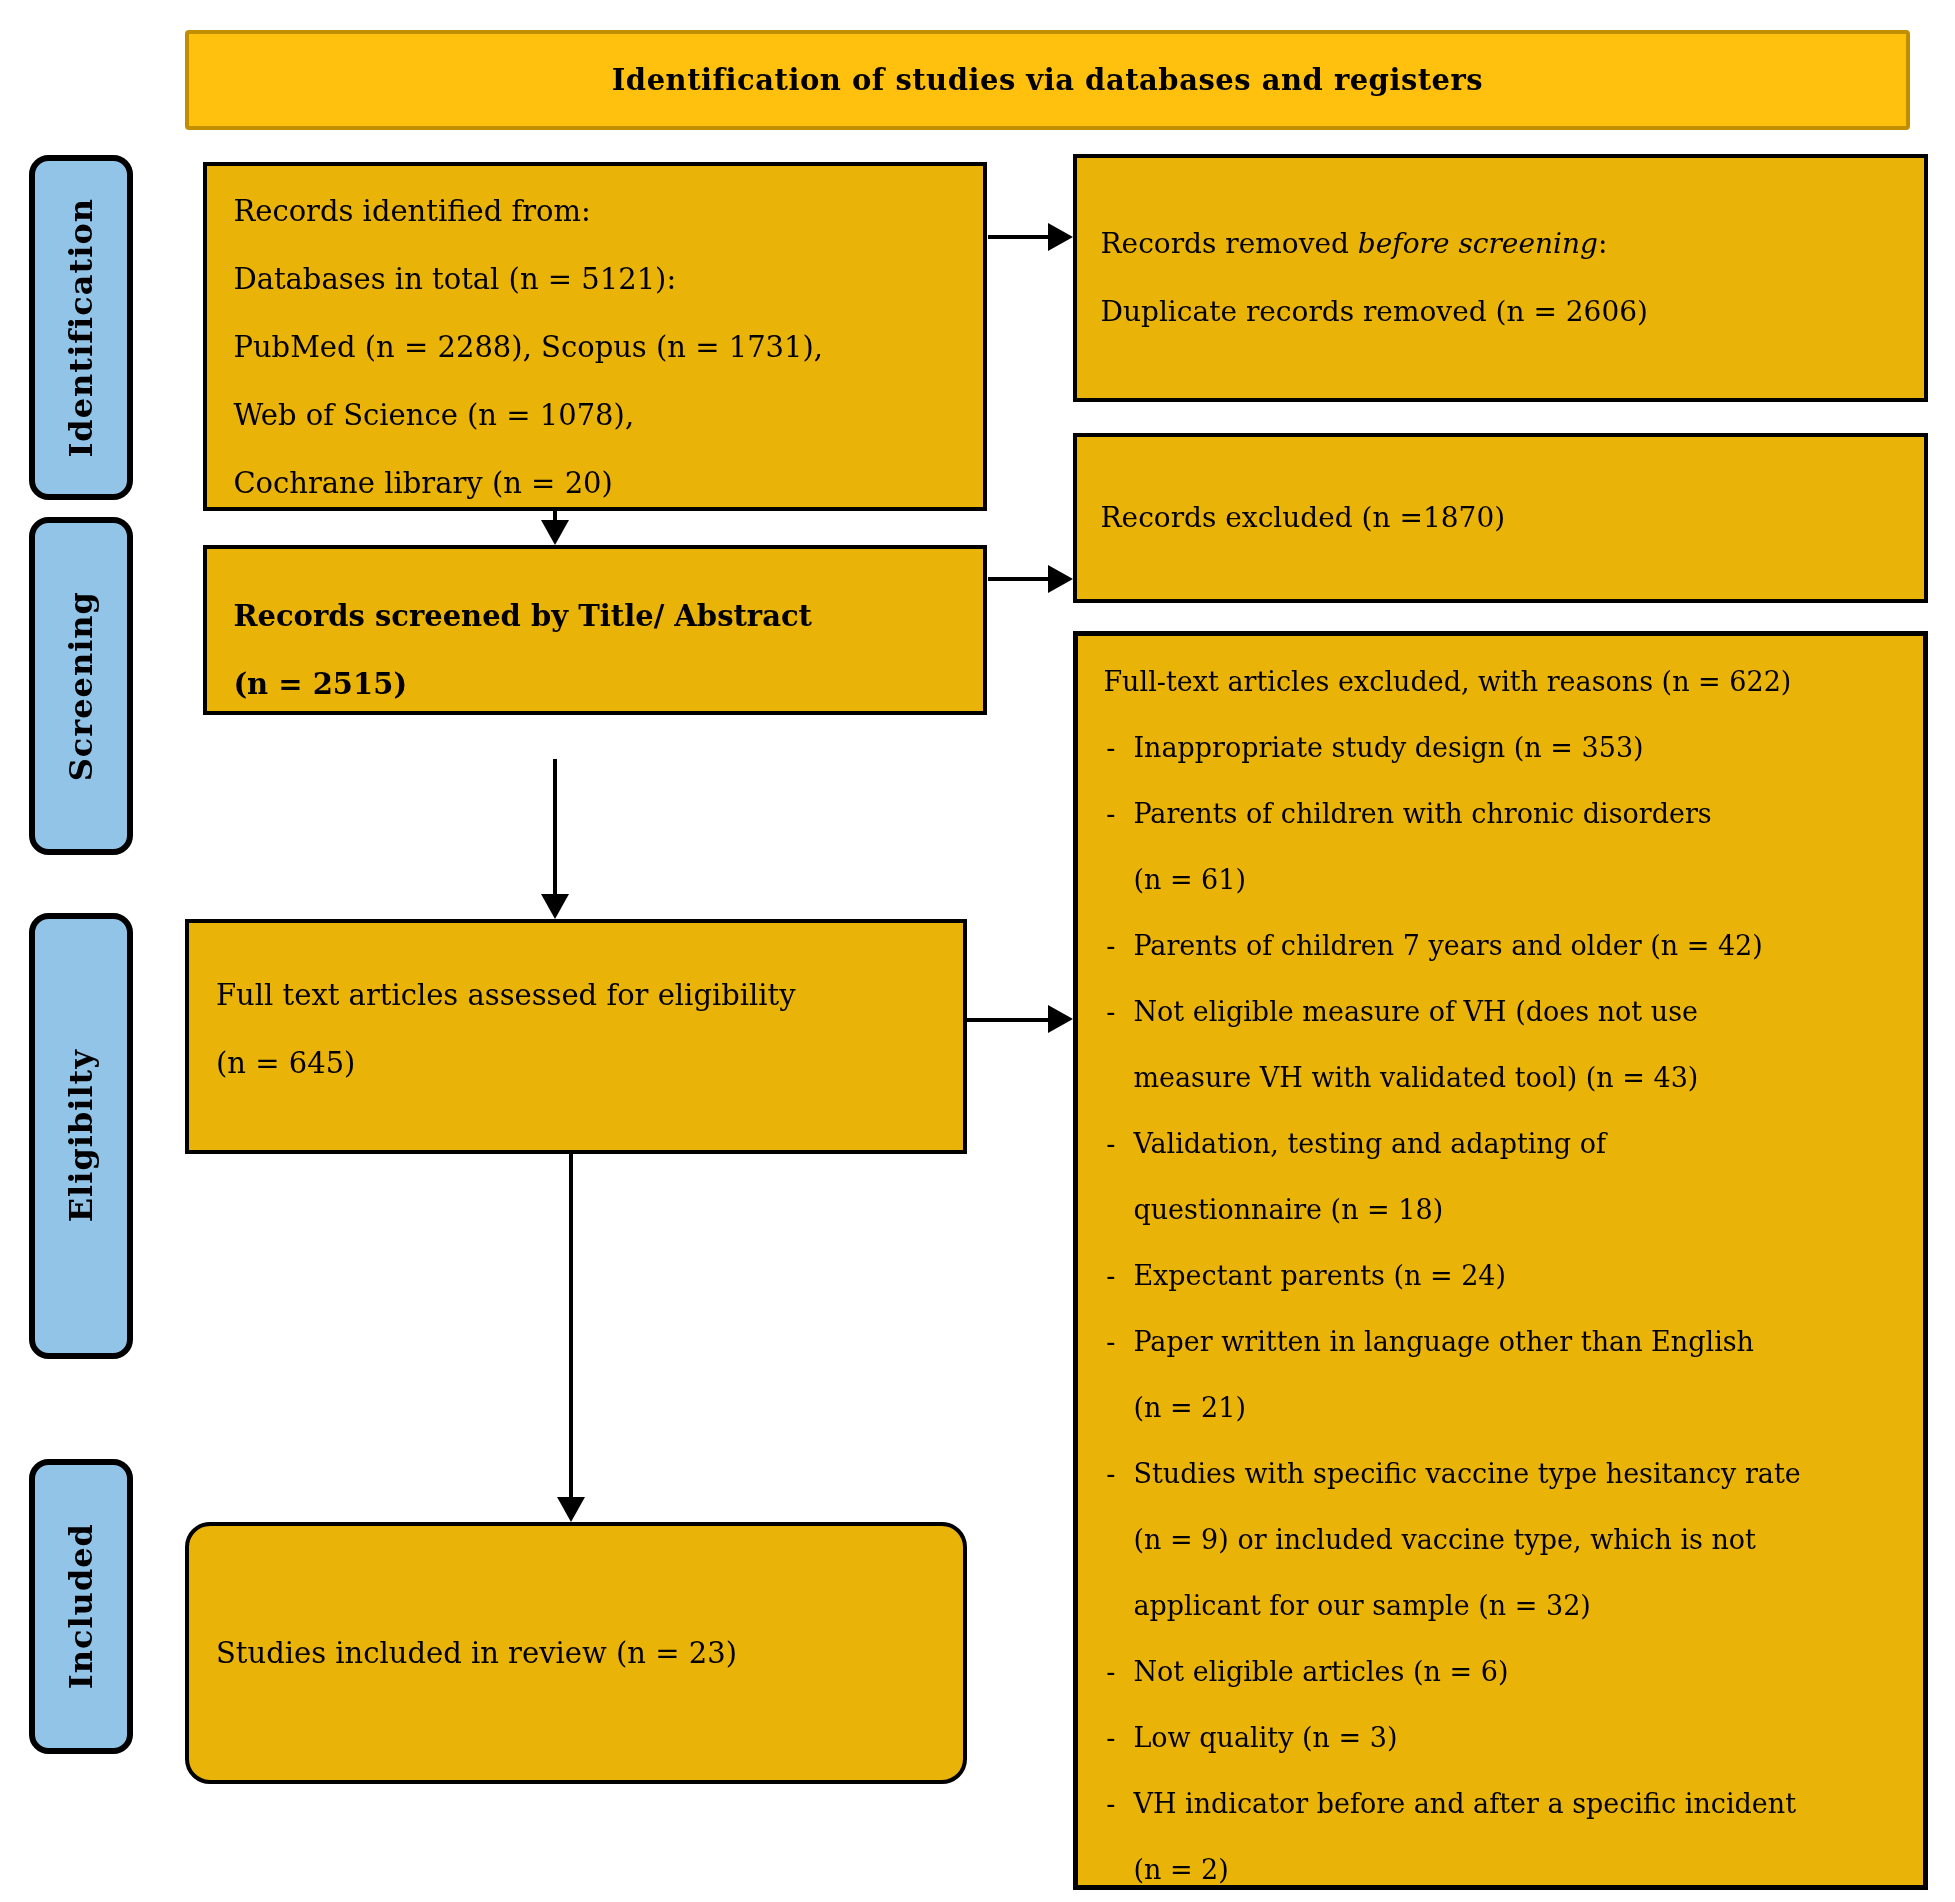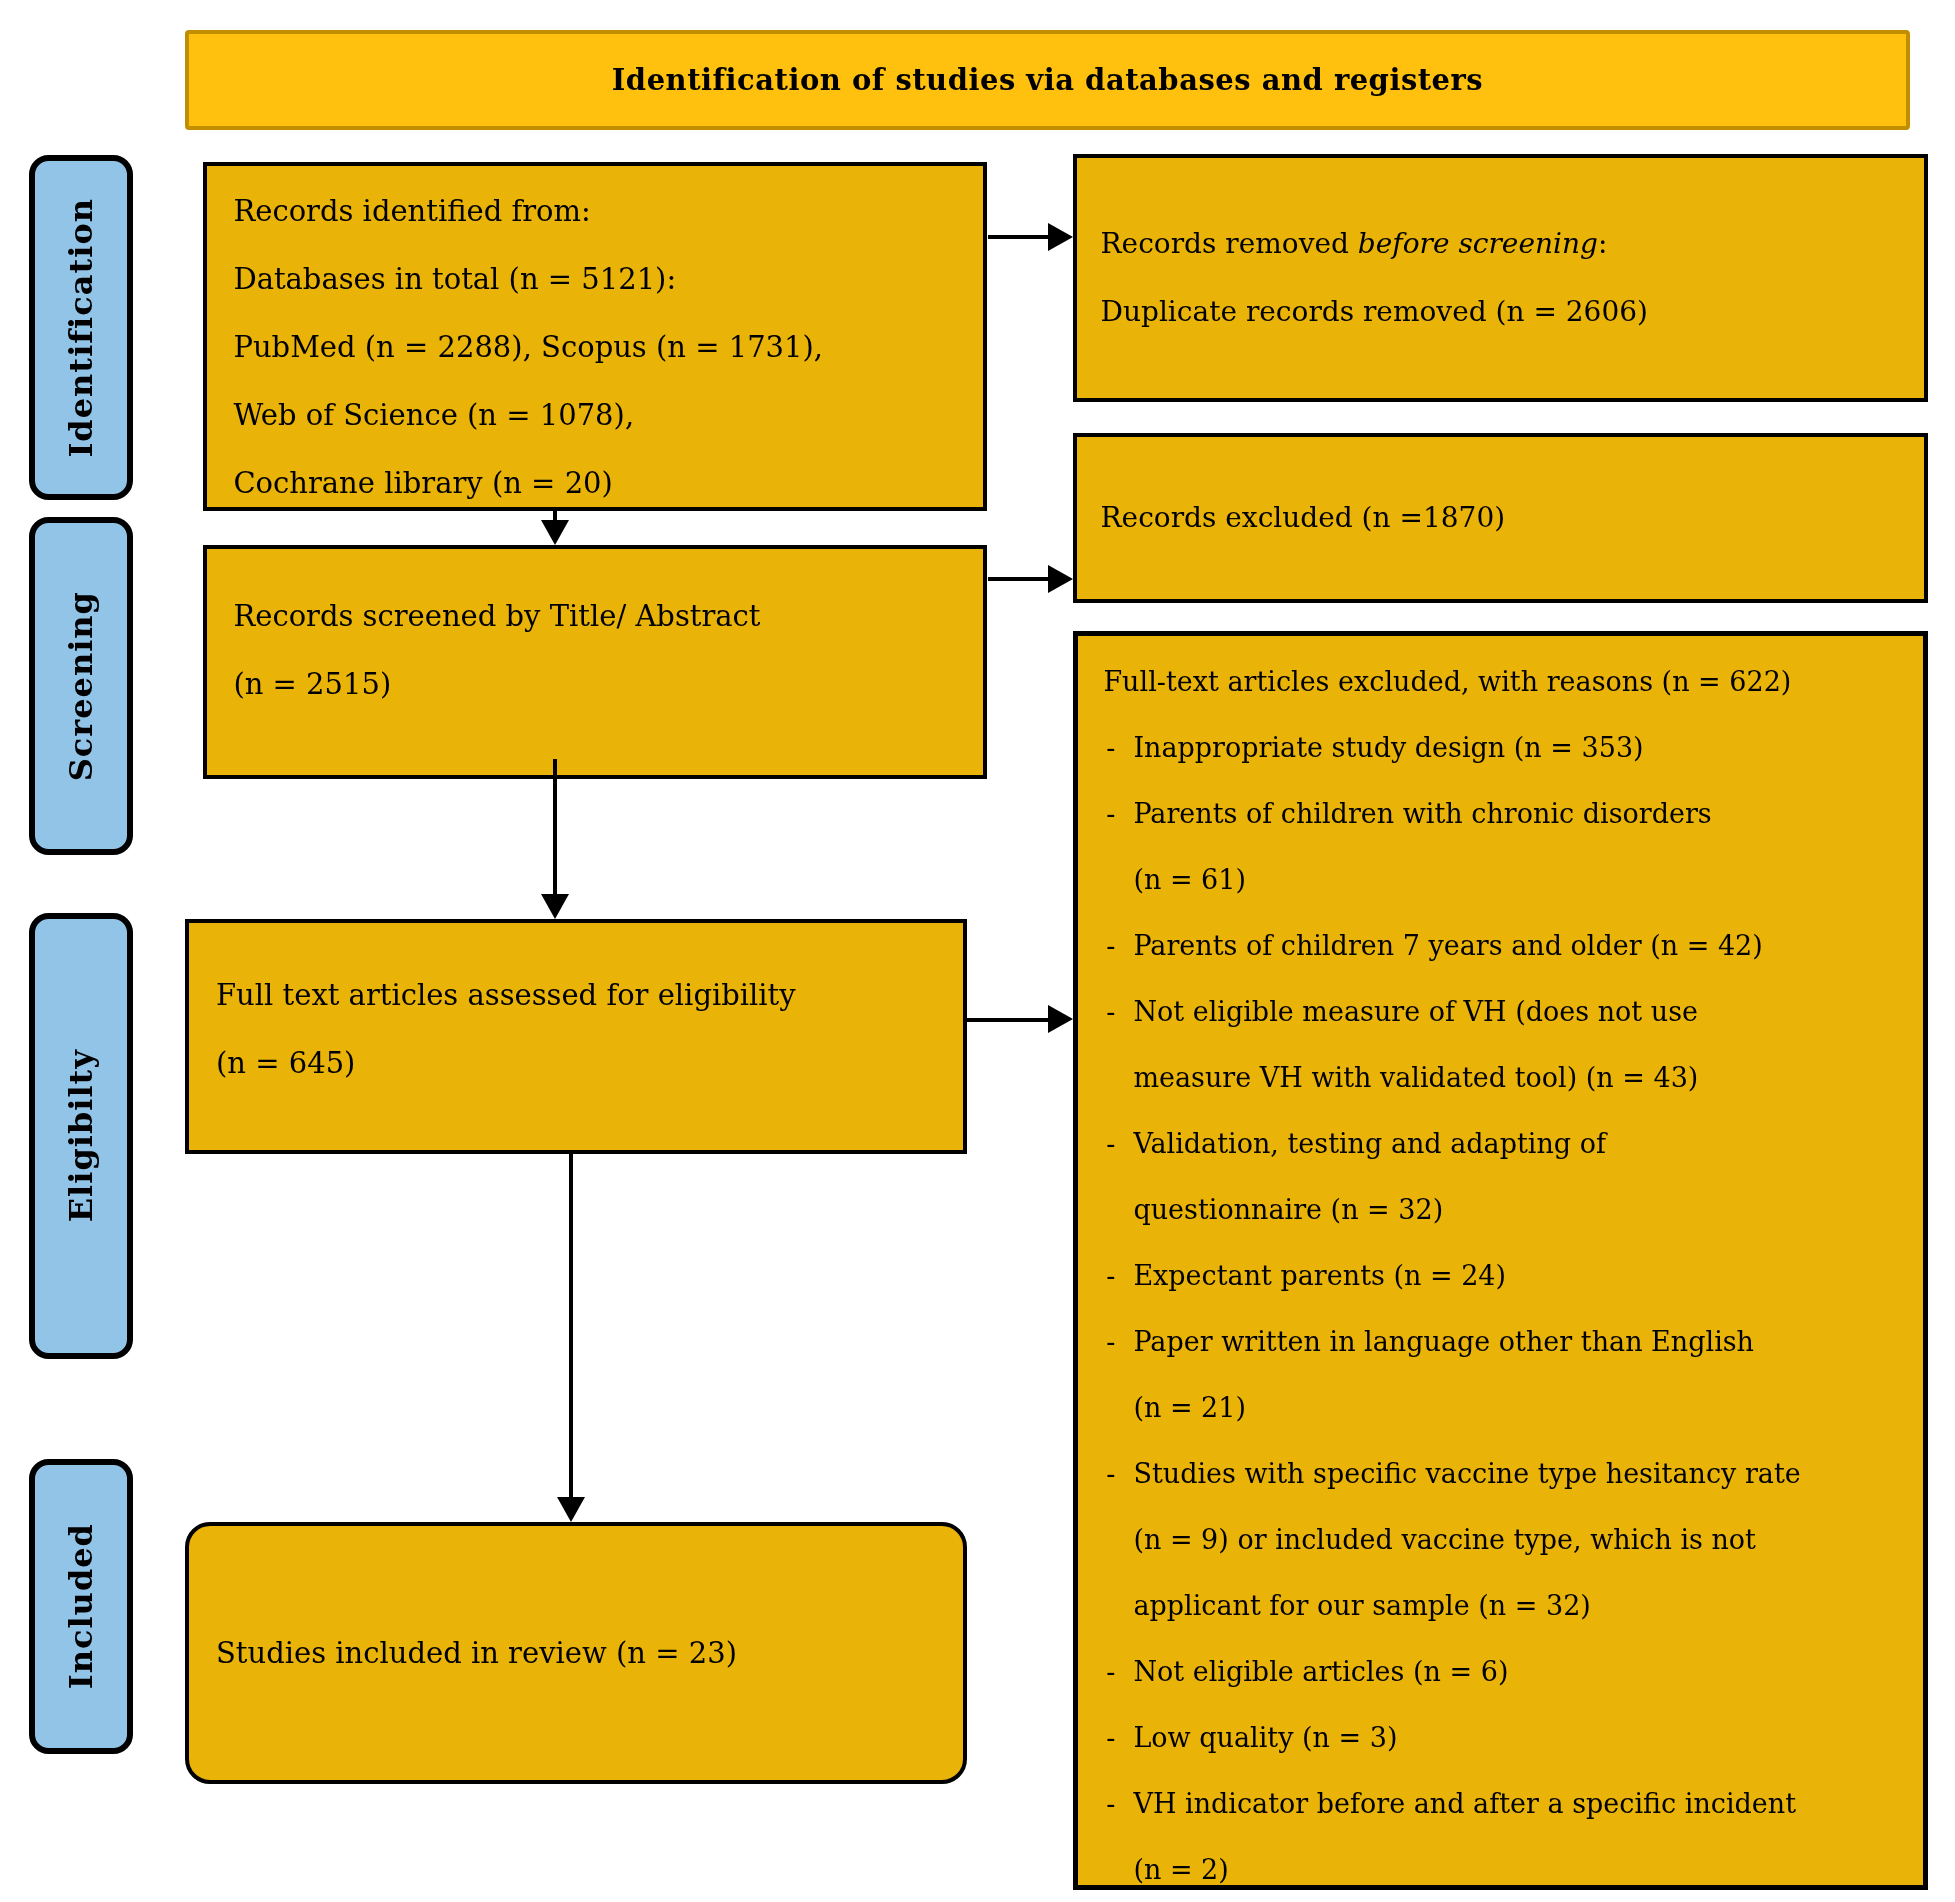--- a/index.html
+++ b/index.html
@@ -51,21 +51,21 @@
   .box{
     position:absolute;background:#eab308;
     border:4.9px solid #000;
     box-sizing:border-box;
     font-size:29px;line-height:68px;
     overflow:hidden;
   }
   #box-identified{left:203px;top:162px;width:784px;height:349px;padding:10.8px 14.7px 0 26.4px;}
   #box-identified .indent{}
   #box-removed{left:1073px;top:154px;width:855px;height:248px;display:flex;flex-direction:column;justify-content:center;padding:0 14.7px 0 23.5px;font-size:28px;}
-  #box-screened{left:203px;top:545px;width:784px;height:234px;padding:33px 14.7px 0 26.4px;}
+  #box-screened{left:203px;top:545px;width:784px;height:170px;padding:33px 14.7px 0 26.4px;font-weight:bold;}
   #box-excluded{left:1073px;top:433px;width:855px;height:170px;display:flex;align-items:center;padding:0 14.7px 0 23.5px;font-size:28px;}
   #box-assessed{left:185px;top:919px;width:782px;height:235px;padding:38px 14.7px 0 27px;}
   #box-fulltext-excluded{left:1073px;top:631px;width:855px;height:1259px;padding:12.7px 13.7px 0 25.4px;font-size:27px;line-height:66px;border-width:5.9px;}
   #box-included{left:185px;top:1522px;width:782px;height:262px;display:flex;align-items:center;padding:0 14.7px 0 27px;border-radius:25px;}
   .italic{font-style:italic;}
   
   #box-fulltext-excluded ul{
     list-style:none;margin:0;padding:0;
   }
   #box-fulltext-excluded li{
@@ -155,21 +155,21 @@
         </li>
         <li>
           <div>Parents of children 7 years and older (n = 42)</div>
         </li>
         <li>
           <div>Not eligible measure of VH (does not use</div>
           <div>measure VH with validated tool) (n = 43)</div>
         </li>
         <li>
           <div>Validation, testing and adapting of</div>
-          <div>questionnaire (n = 32)</div>
+          <div>questionnaire (n = 18)</div>
         </li>
         <li>
           <div>Expectant parents (n = 24)</div>
         </li>
         <li>
           <div>Paper written in language other than English</div>
           <div>(n = 21)</div>
         </li>
         <li>
           <div>Studies with specific vaccine type hesitancy rate</div>

